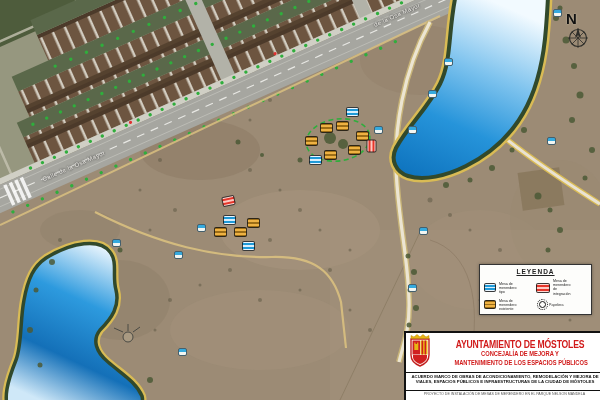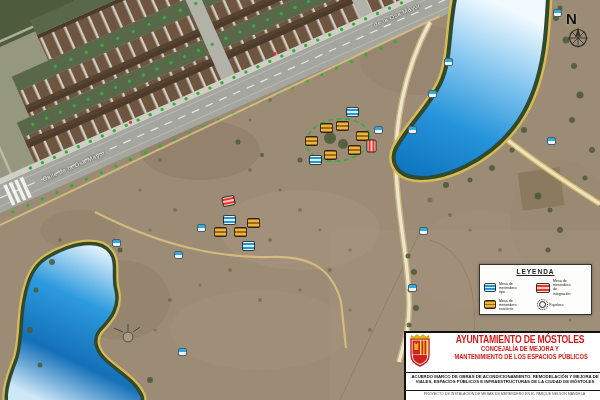--- a/index.html
+++ b/index.html
@@ -29,21 +29,21 @@
   .legend-item .marker{position:static;flex:0 0 auto;}
   .legend-item .icon-sm{width:12px;height:9px;}
   .legend-item .icon-lg{width:14px;height:10px;}
   .legend-label{font-size:8px;transform:scale(.45);transform-origin:left center;color:#222;
     width:80px;line-height:1.15;}
   .bin-icon{width:7px;height:7px;border:1.5px solid #161616;border-radius:50%;
     outline:1px dotted #161616;outline-offset:1px;margin-left:3px;box-sizing:border-box;flex:0 0 auto;}
   
   .tblock{position:absolute;left:404px;top:331px;width:198px;height:71px;background:#fff;
     border:2px solid #111;box-sizing:border-box;}
-  .tb-row1{display:flex;align-items:flex-start;height:39px;}
+  .tb-row1{display:flex;align-items:center;height:39px;}
   .tb-shield{flex:0 0 34px;display:flex;justify-content:center;}
   .tb-heads{flex:1;text-align:center;overflow:hidden;}
   .tb-org{font-weight:bold;font-size:10.5px;white-space:nowrap;transform:scaleX(.82);
     transform-origin:center;letter-spacing:-.2px;}
   .tb-dept{font-weight:bold;font-size:7px;white-space:nowrap;transform:scaleX(.82);
     transform-origin:center;line-height:1.18;}
   .tb-row2{border-top:1.5px solid #111;height:17px;overflow:hidden;}
   .tb-frame{font-size:7px;font-weight:bold;color:#111;text-align:center;width:322px;
     transform:scale(.615);transform-origin:left top;line-height:1.25;padding-top:2px;}
   .tb-row3{border-top:1.5px solid #111;height:11px;overflow:hidden;}

